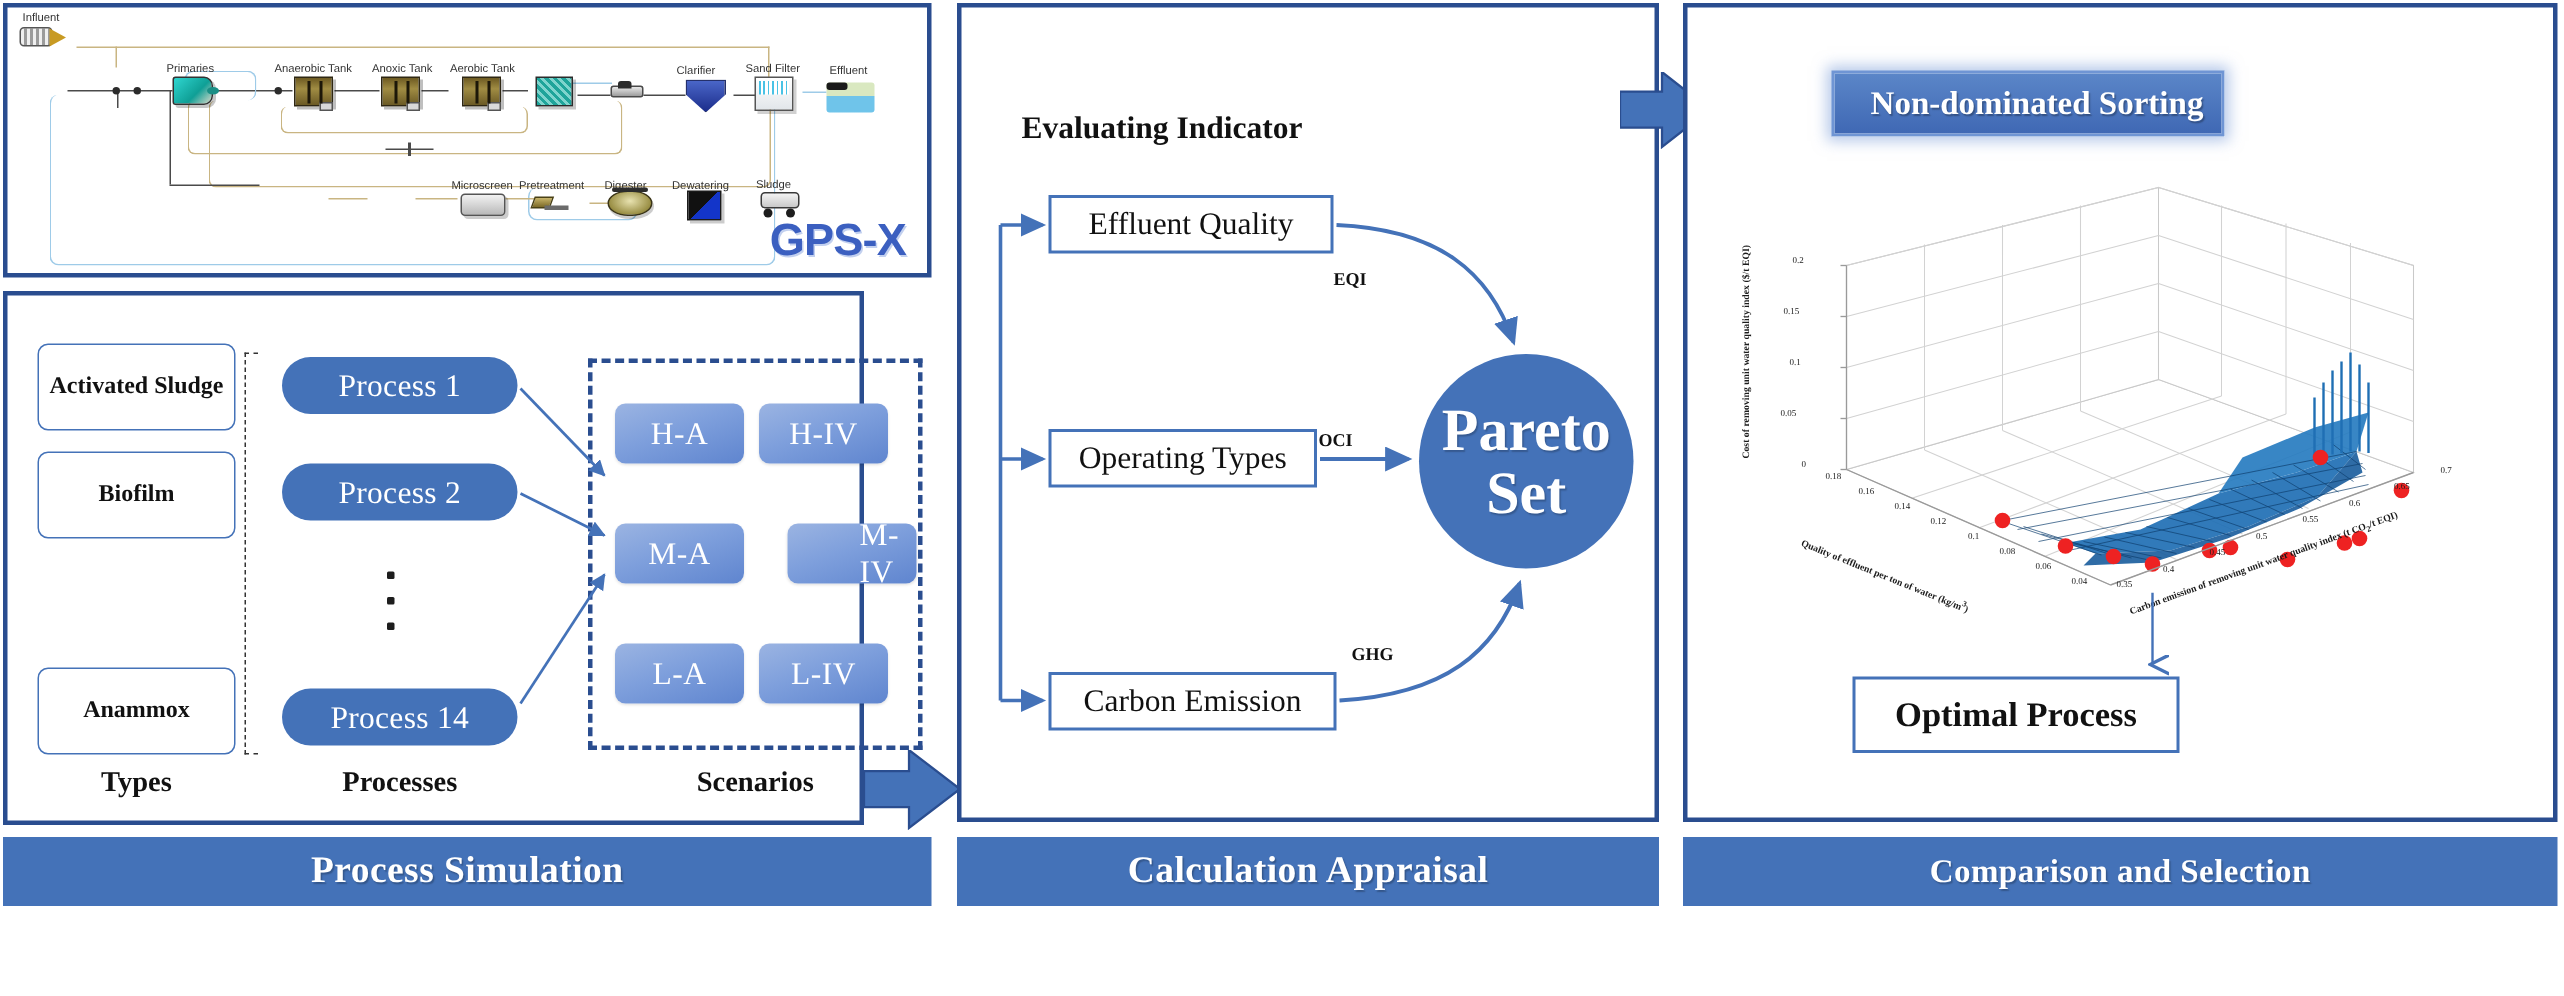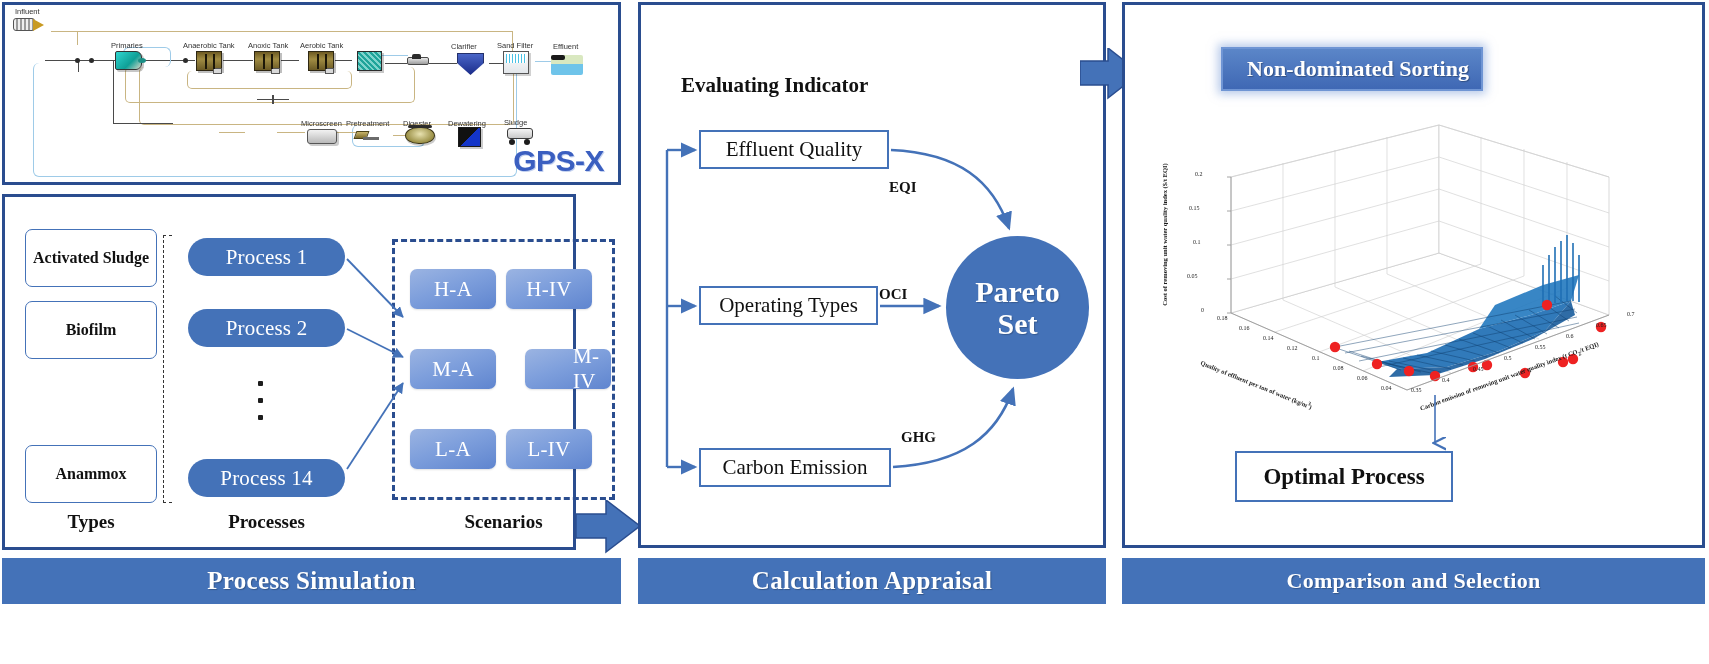--- a/index.html
+++ b/index.html
@@ -188,24 +188,24 @@
   #calc-panel { left:0; top:0; width:468px; height:546px; }
 
   .ind-box {
     position:absolute; border:2px solid #4472b8; background:#fff;
     display:flex;align-items:center;justify-content:center;
     font-size:21px; color:#111; white-space:nowrap;
   }
   .pareto-circle {
     position:absolute; border-radius:50%; background:#4472b8; color:#fff;
     display:flex;align-items:center;justify-content:center;text-align:center;
-    font-weight:bold; font-size:30px; line-height:1.05;
+    font-weight:bold; font-size:40px; line-height:1.05;
     text-shadow:1px 1px 1px rgba(0,0,0,.22);
   }
-  .edge-label { position:absolute; font-weight:bold; font-size:15px; color:#111; }
+  .edge-label { position:absolute; font-weight:bold; font-size:12px; color:#111; }
   .eval-title { position:absolute; font-weight:bold; font-size:21px; color:#111; }
 
   
   #col3 { position:absolute; left:1122px; top:2px; width:585px; height:660px; }
   #cmp-panel { left:0; top:0; width:583px; height:546px; }
 
   .ns-banner {
     position:absolute; left:96px; top:42px; width:262px; height:44px;
     background:linear-gradient(#5b86c8,#3f68b4);
     color:#fff; font-weight:bold; font-size:22px;

